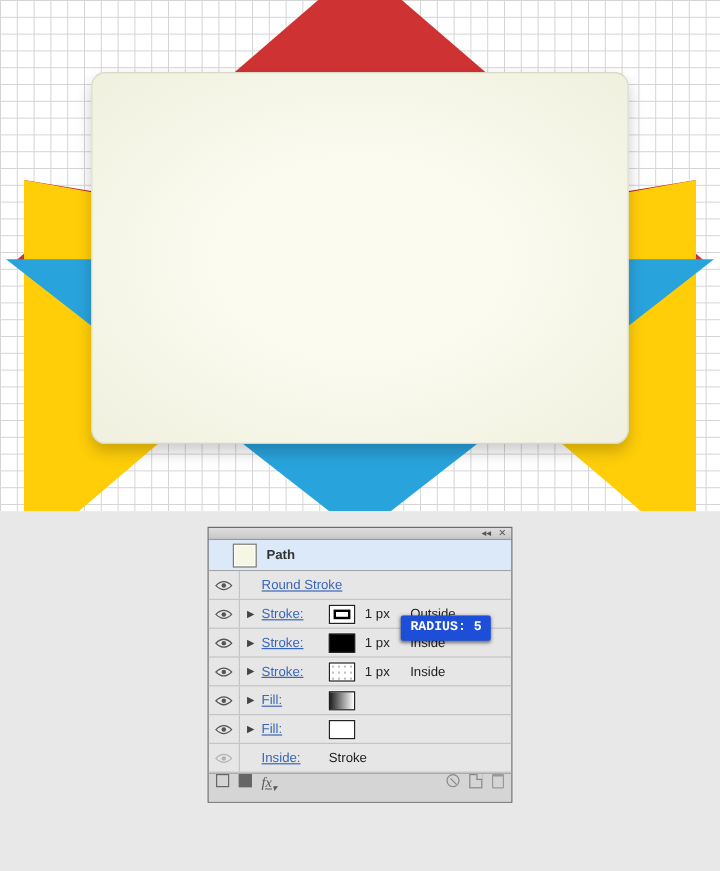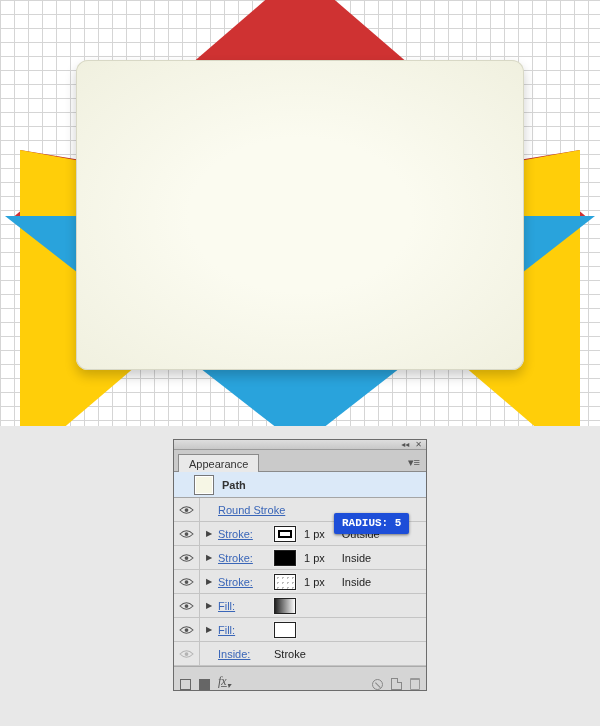--- a/index.html
+++ b/index.html
@@ -149,21 +149,21 @@
 
   .tooltip {
     position:absolute; left:160px; top:73px;
     background:#1d4ed8; color:#fff; font:bold 11px/1 "Courier New", monospace;
     padding:5px 8px; border-radius:2px; box-shadow:0 1px 3px rgba(0,0,0,.5);
     pointer-events:none; white-space:nowrap;
   }
 
   .footer {
     height:24px; background:#d5d5d5; border-top:1px solid #aaa;
-    display:flex; align-items:flex-end; gap:8px; padding:0 6px;
+    display:flex; align-items:flex-start; gap:8px; padding:0 6px;
     color:#707070;
     text-decoration:underline;
   }
   .footer .spacer{flex:1;}
   .ico-sq{width:11px;height:11px;border:1px solid #666;}
   .ico-sq.filled{background:#666;}
   .fx{font-style:italic;font-family:Georgia,serif;font-size:12px;color:#555;}
   .fx sub{font-size:8px;}
   .forbid{width:11px;height:11px;border:1.3px solid #888;border-radius:50%;position:relative;}
   .forbid::after{content:"";position:absolute;left:1px;right:1px;top:50%;border-top:1.3px solid #888;transform:rotate(45deg) translateY(-50%);}
@@ -186,24 +186,20 @@
 
 <div class="bottom">
 
   <div class="panel">
 
     <div class="panel-top">
       <span class="top-btn">◂◂</span>
       <span class="top-btn">✕</span>
     </div>
 
-    <div class="tabbar">
-      <div class="tab">Appearance</div>
-      <div class="menu">▾≡</div>
-    </div>
 
     <div class="selobj">
       <div class="color-chip"></div>
       <span>Path</span>
     </div>
 
     <div class="rows">
 
       <div class="row">
         <div class="cell-eye">

